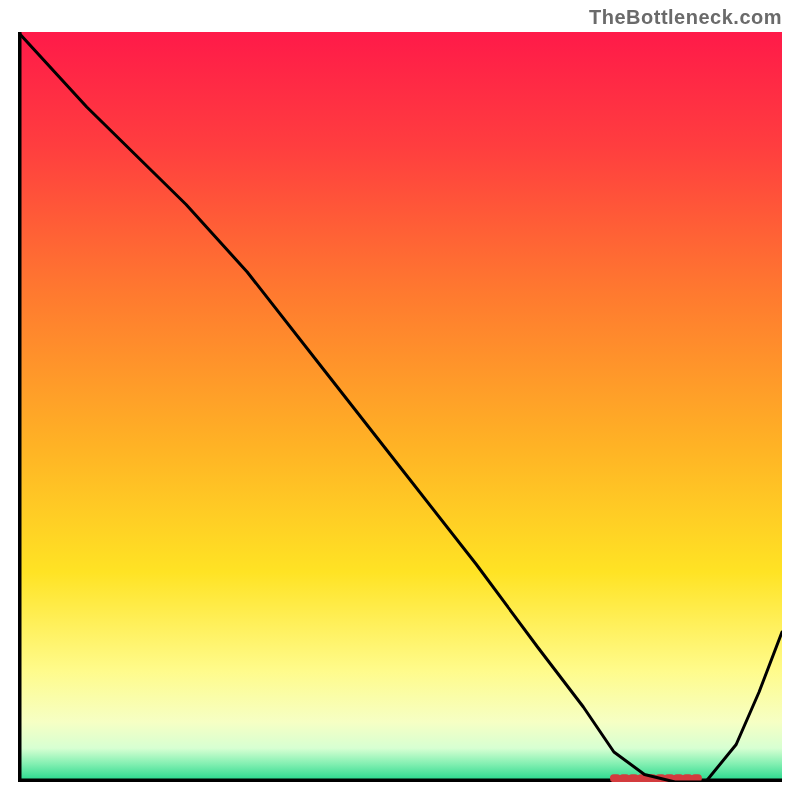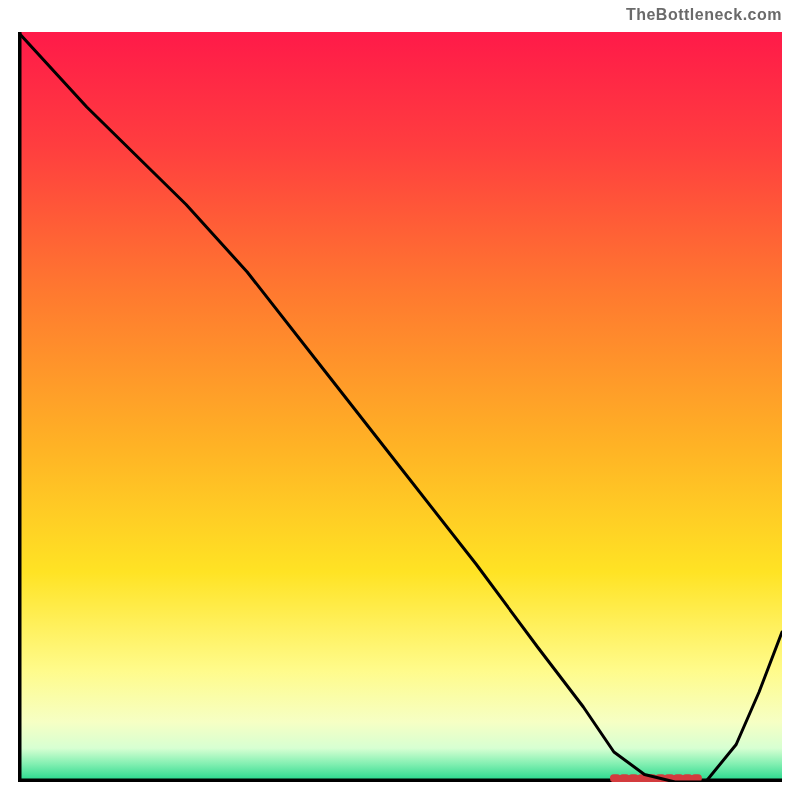--- a/index.html
+++ b/index.html
@@ -13,21 +13,21 @@
   }
   .frame {
     position: relative;
     width: 800px;
     height: 800px;
   }
   .watermark {
     position: absolute;
     top: 6px;
     right: 18px;
-    font-size: 16px;
+    font-size: 20px;
     font-weight: 600;
     letter-spacing: 0.5px;
     color: #6a6a6a;
     user-select: none;
   }
   .plot {
     position: absolute;
     left: 18px;
     top: 32px;
     width: 764px;

